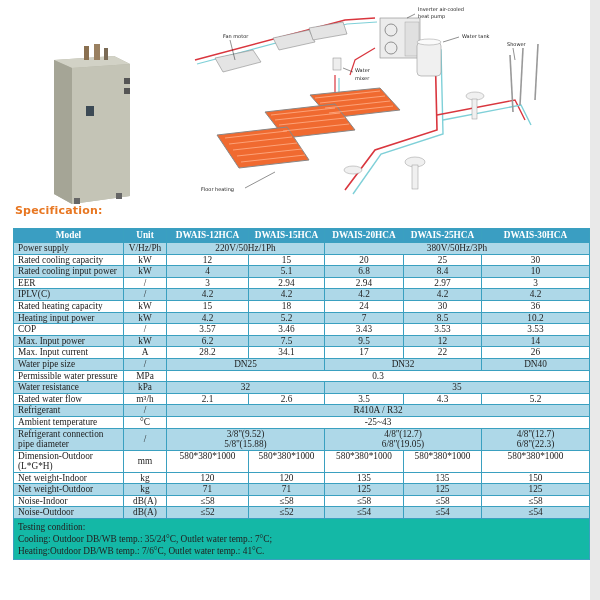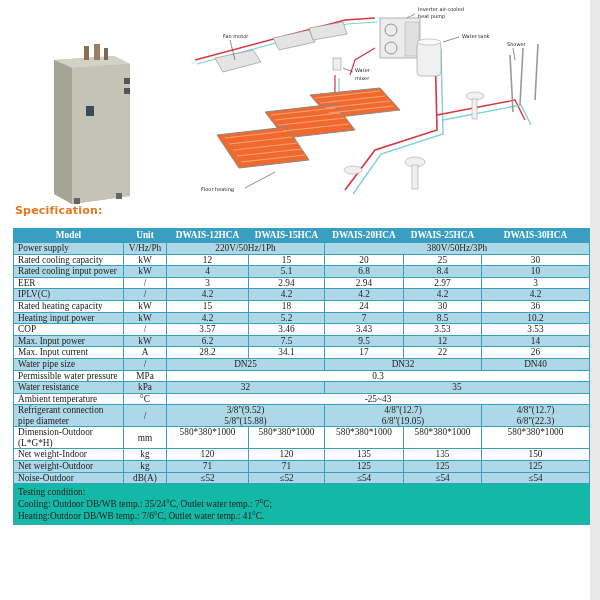--- a/index.html
+++ b/index.html
@@ -242,20 +242,34 @@
     <td class="c">MPa</td>
     <td class="c" colspan="5">0.3</td>
   </tr>
   <tr class="shade">
     <td class="l">Water resistance</td>
     <td class="c">kPa</td>
     <td class="c" colspan="2">32</td>
     <td class="c" colspan="3">35</td>
   </tr>
   <tr class="plain">
+    <td class="l">Rated water flow</td>
+    <td class="c">m³/h</td>
+    <td class="c">2.1</td>
+    <td class="c">2.6</td>
+    <td class="c">3.5</td>
+    <td class="c">4.3</td>
+    <td class="c">5.2</td>
+  </tr>
+  <tr class="shade">
+    <td class="l">Refrigerant</td>
+    <td class="c">/</td>
+    <td class="c" colspan="5">R410A / R32</td>
+  </tr>
+  <tr class="plain">
     <td class="l">Ambient temperature</td>
     <td class="c">°C</td>
     <td class="c" colspan="5">-25~43</td>
   </tr>
   <tr class="shade tall">
     <td class="l"><span>Refrigerant connection</span><br><span>pipe diameter</span></td>
     <td class="c">/</td>
     <td class="c" colspan="2"><span>3/8''(9.52)</span><br><span>5/8''(15.88)</span></td>
     <td class="c" colspan="2"><span>4/8''(12.7)</span><br><span>6/8''(19.05)</span></td>
     <td class="c"><span>4/8''(12.7)</span><br><span>6/8''(22.3)</span></td>
@@ -280,20 +294,29 @@
   </tr>
   <tr class="shade">
     <td class="l">Net weight-Outdoor</td>
     <td class="c">kg</td>
     <td class="c">71</td>
     <td class="c">71</td>
     <td class="c">125</td>
     <td class="c">125</td>
     <td class="c">125</td>
   </tr>
+  <tr class="plain">
+    <td class="l">Noise-Indoor</td>
+    <td class="c">dB(A)</td>
+    <td class="c">≤58</td>
+    <td class="c">≤58</td>
+    <td class="c">≤58</td>
+    <td class="c">≤58</td>
+    <td class="c">≤58</td>
+  </tr>
   <tr class="shade">
     <td class="l">Noise-Outdoor</td>
     <td class="c">dB(A)</td>
     <td class="c">≤52</td>
     <td class="c">≤52</td>
     <td class="c">≤54</td>
     <td class="c">≤54</td>
     <td class="c">≤54</td>
   </tr>
   <tr>

